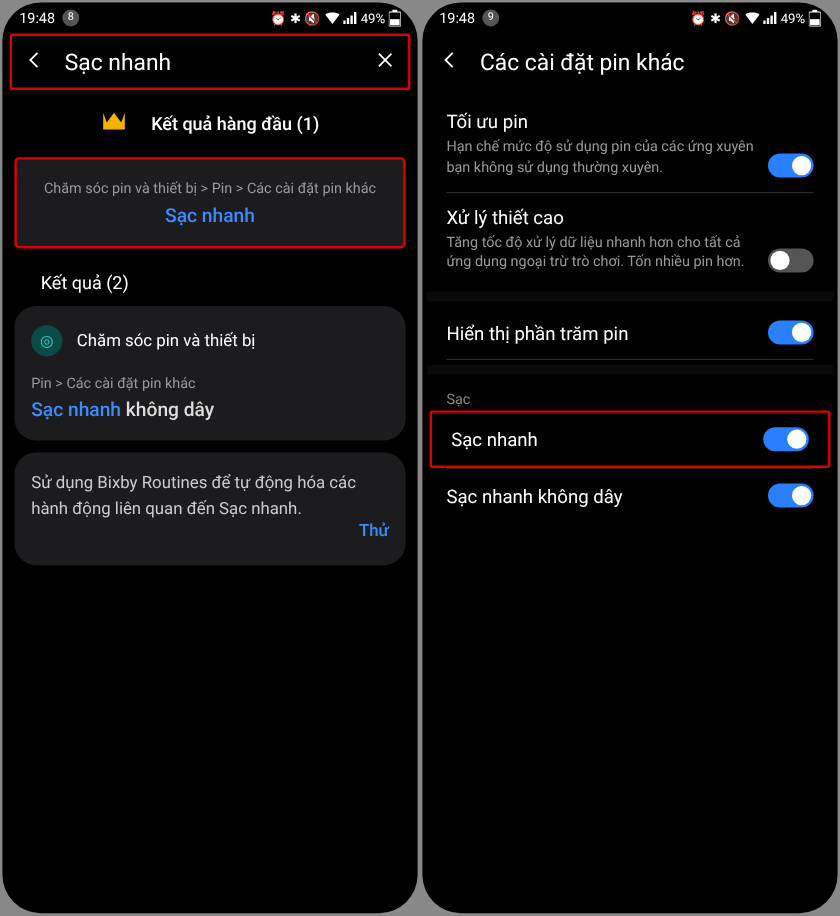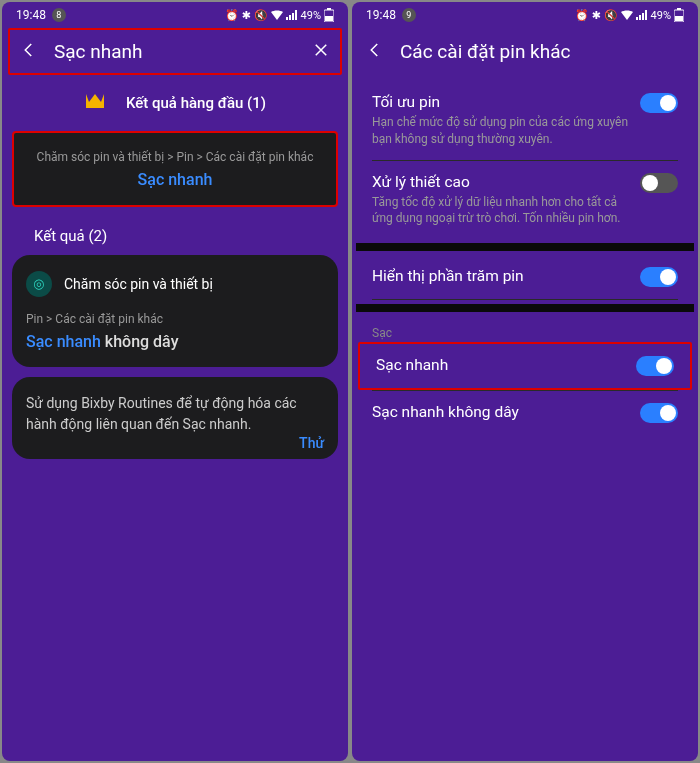--- a/index.html
+++ b/index.html
@@ -7,22 +7,22 @@
     background: #888;
     font-family: -apple-system, BlinkMacSystemFont, "Segoe UI", Roboto, sans-serif;
     width: 700px;
     height: 763px;
     display: flex;
     gap: 4px;
     padding: 2px;
   }
   .phone {
     flex: 1;
-    background: #4c1d95;
-    border-radius: 8px;
+    background: #000000;
+    border-radius: 32px;
     overflow: hidden;
     position: relative;
     color: #fff;
   }
   .statusbar {
     display: flex;
     align-items: center;
     justify-content: space-between;
     padding: 4px 14px;
     font-size: 12px;
@@ -99,38 +99,38 @@
     display: flex;
     align-items: center;
     justify-content: center;
   }
   .device-icon span { color: #2dd4bf; font-size: 13px; }
   .device-name { font-size: 14px; }
   .bixby-card {
     background: #1c1c1e;
     border-radius: 18px;
     margin: 10px;
-    padding: 16px 14px 8px;
+    padding: 16px 14px 20px;
   }
   .bixby-text {
     font-size: 14px;
     color: #ccc;
     line-height: 1.5;
   }
   .bixby-try {
     text-align: right;
     font-size: 14px;
     color: #3a8cff;
     font-weight: 500;
   }
   
   .settings-list { padding: 0 4px; }
   .setting-row {
     display: flex;
-    align-items: flex-start;
+    align-items: flex-end;
     padding: 12px 16px;
     gap: 10px;
   }
   .setting-main { flex: 1; }
   .setting-title { font-size: 15.5px; color: #fff; }
   .setting-sub {
     font-size: 12px;
     color: #999;
     line-height: 1.4;
     margin-top: 3px;

